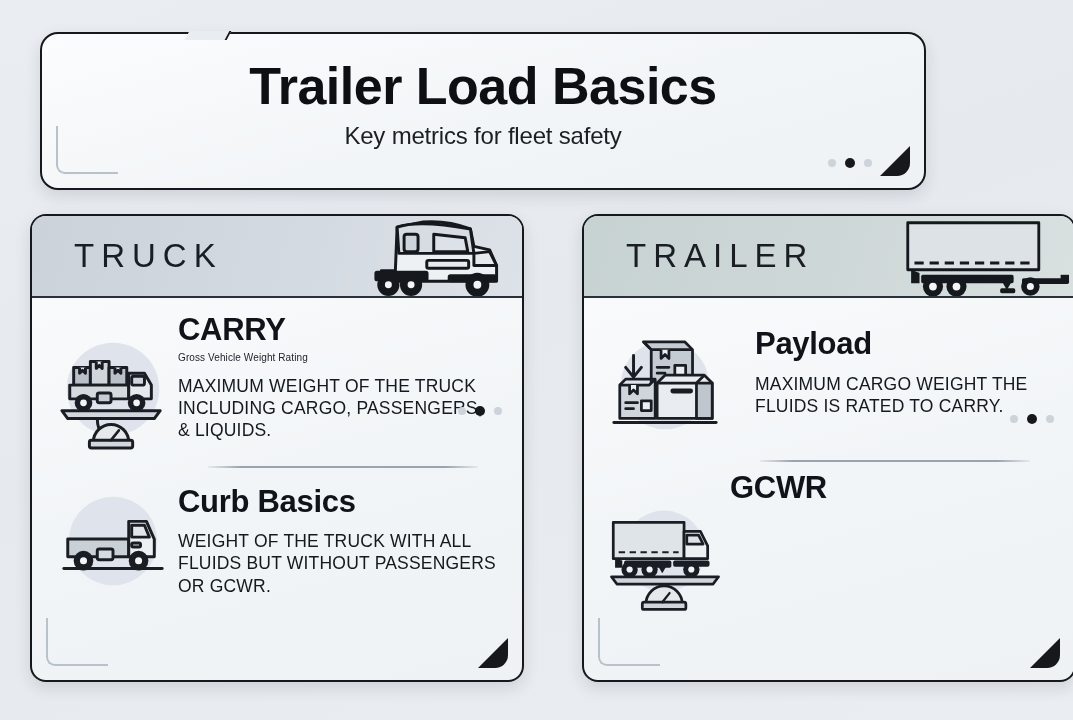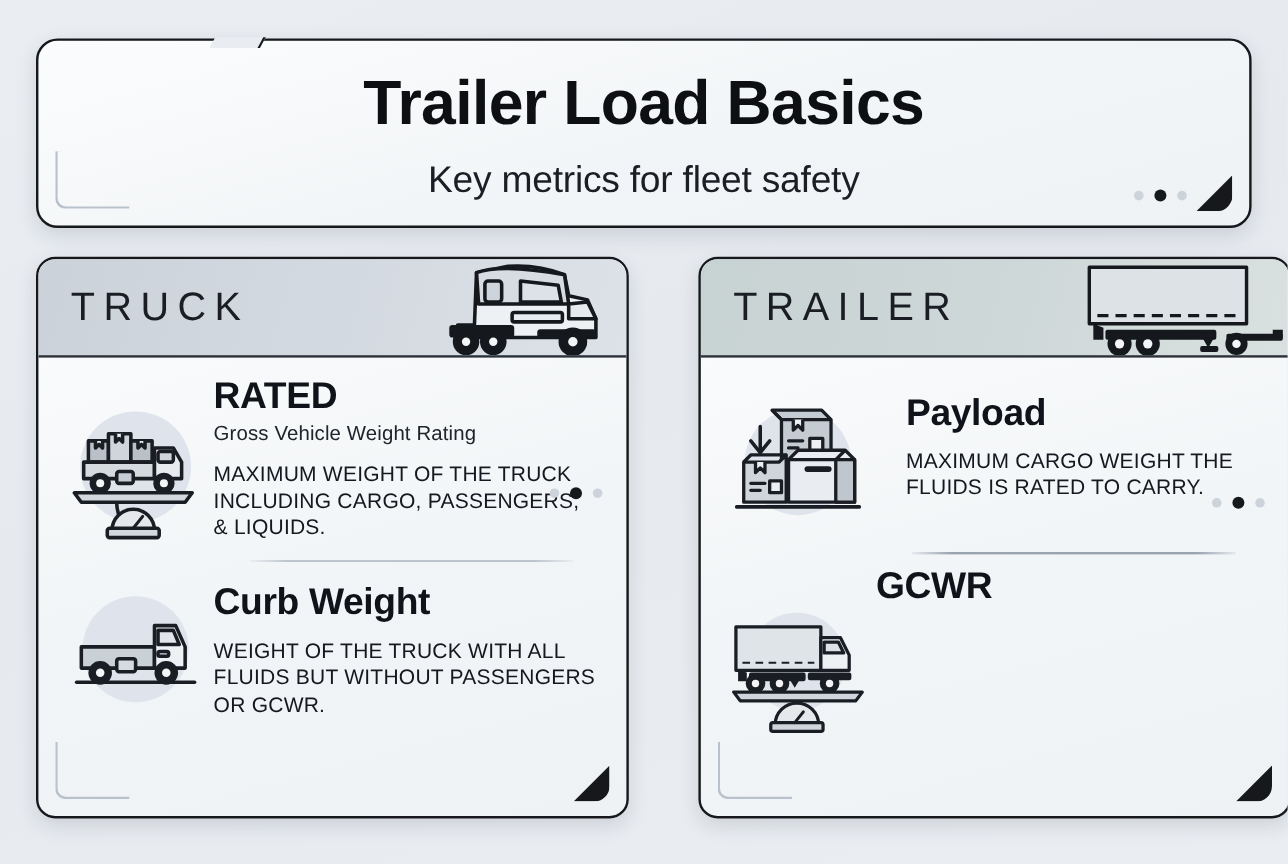--- a/index.html
+++ b/index.html
@@ -62,22 +62,22 @@
     box-shadow: -1px -1px 0 0 rgba(0,0,0,0);
   }
 
   
   .dots { position: absolute; display: flex; gap: 9px; align-items: center; }
   .dot { width: 8px; height: 8px; border-radius: 50%; background: #ccd3da; }
   .dot.on { background: #16181c; width: 10px; height: 10px; }
 
   
   #header-card {
-    left: 30px; top: 32px;
-    width: 1013px; height: 158px;
+    left: 40px; top: 32px;
+    width: 886px; height: 158px;
     border-radius: 18px;
   }
   #header-card .notch {
     position: absolute;
     left: 145px; top: -3px;
     width: 42px; height: 9px;
     background: #e9edf1;
     border-right: 2.5px solid #16181c;
     transform: skewX(-28deg);
   }
@@ -85,24 +85,24 @@
     text-align: center;
     font-size: 52px;
     font-weight: 700;
     color: #0d0f12;
     letter-spacing: -0.5px;
     margin-top: 25px;
     line-height: 1.05;
   }
   .subtitle {
     text-align: center;
-    font-size: 31px;
+    font-size: 24px;
     font-weight: 400;
     color: #1b1f25;
-    margin-top: 18px;
+    margin-top: 8px;
     letter-spacing: -0.2px;
   }
   #header-card .dots { right: 52px; bottom: 20px; }
 
   
   .panel { top: 214px; width: 494px; height: 468px; overflow: hidden; }
   #panel-truck   { left: 30px; }
   #panel-trailer { left: 582px; }
 
   .panel-head {
@@ -114,21 +114,21 @@
     overflow: hidden;
   }
   #panel-truck .panel-head   { background: linear-gradient(105deg,#ccd2da 0%, #d4dae1 55%, #dde2e8 100%); }
   #panel-trailer .panel-head { background: linear-gradient(105deg,#c7d2d2 0%, #cfd8d8 55%, #d9e0e0 100%); }
 
   .panel-head-label {
     font-size: 33px;
     font-weight: 300;
     letter-spacing: 7px;
     color: #1a1e24;
-    margin-left: 27px;
+    margin-left: 42px;
   }
   .head-art {
     position: absolute;
     right: 4px;
     top: -8px;
     height: 96px;
   }
   #panel-trailer .head-art { right: 2px; top: 0px; height: 84px; }
 
   .panel-body { position: relative; height: 384px; padding: 0; }
@@ -138,21 +138,21 @@
   .entry {
     display: flex;
     align-items: flex-start;
     padding: 0 24px 0 22px;
   }
   .entry-icon { flex: 0 0 auto; width: 118px; }
   .entry-icon svg { display: block; width: 118px; height: 118px; }
   .entry-text { flex: 1; padding-left: 6px; }
 
   .entry-title { font-size: 31px; font-weight: 600; color: #101319; letter-spacing: -0.3px; line-height: 1.05; }
-  .entry-sub   { font-size: 17px; font-weight: 400; color: #20252c; margin-top: 5px; letter-spacing: 0.1px; }
+  .entry-sub   { font-size: 10px; font-weight: 400; color: #20252c; margin-top: 5px; letter-spacing: 0.1px; }
   .entry-desc  { font-size: 17.5px; font-weight: 400; color: #15191f; line-height: 1.28; margin-top: 12px; letter-spacing: 0.2px; }
 
   #panel-truck .e1 { margin-top: 16px; }
   #panel-truck .e1 .entry-icon { margin-top: 18px; }
   #panel-truck .e2 { margin-top: 4px; }
   #panel-truck .e2 .entry-icon { margin-top: 6px; }
   #panel-truck .e2 .entry-text { padding-top: 8px; }
 
   #panel-trailer .e1 { margin-top: 24px; gap: 25px; }
   #panel-trailer .e1 .entry-icon { margin-top: 6px; }
@@ -248,21 +248,21 @@
                 <circle cx="84" cy="72" r="9"></circle>
             </g>
             <g fill="#f2f4f6">
               <circle cx="30" cy="72" r="3.4"></circle>
                 <circle cx="84" cy="72" r="3.4"></circle>
             </g>
             <path d="M58 110 L66 100" stroke="#1a1e24" stroke-width="2.6" stroke-linecap="round"></path>
           </svg>
         </div>
         <div class="entry-text">
-          <div class="entry-title">RATED</div>
+          <div class="entry-title">CARRY</div>
           <div class="entry-sub">Gross Vehicle Weight Rating</div>
           <div class="entry-desc">MAXIMUM WEIGHT OF THE TRUCK INCLUDING CARGO, PASSENGERS, &amp; LIQUIDS.</div>
         </div>
       </div>
 
       <div class="divider"></div>
 
       <div class="entry e2">
         <div class="entry-icon">
           <svg viewBox="0 0 120 120">
@@ -279,21 +279,21 @@
               <circle cx="30" cy="78" r="10"></circle>
                 <circle cx="86" cy="78" r="10"></circle>
             </g>
             <g fill="#f2f4f6">
               <circle cx="30" cy="78" r="3.6"></circle>
                 <circle cx="86" cy="78" r="3.6"></circle>
             </g>
           </svg>
         </div>
         <div class="entry-text">
-          <div class="entry-title">Curb Weight</div>
+          <div class="entry-title">Curb Basics</div>
           <div class="entry-desc">WEIGHT OF THE TRUCK WITH ALL FLUIDS BUT WITHOUT PASSENGERS OR GCWR.</div>
         </div>
       </div>
     </div>
 
     <div class="bracket bl"></div>
     <div class="leaf"></div>
   </div>
 
   <div class="card panel" id="panel-trailer">

